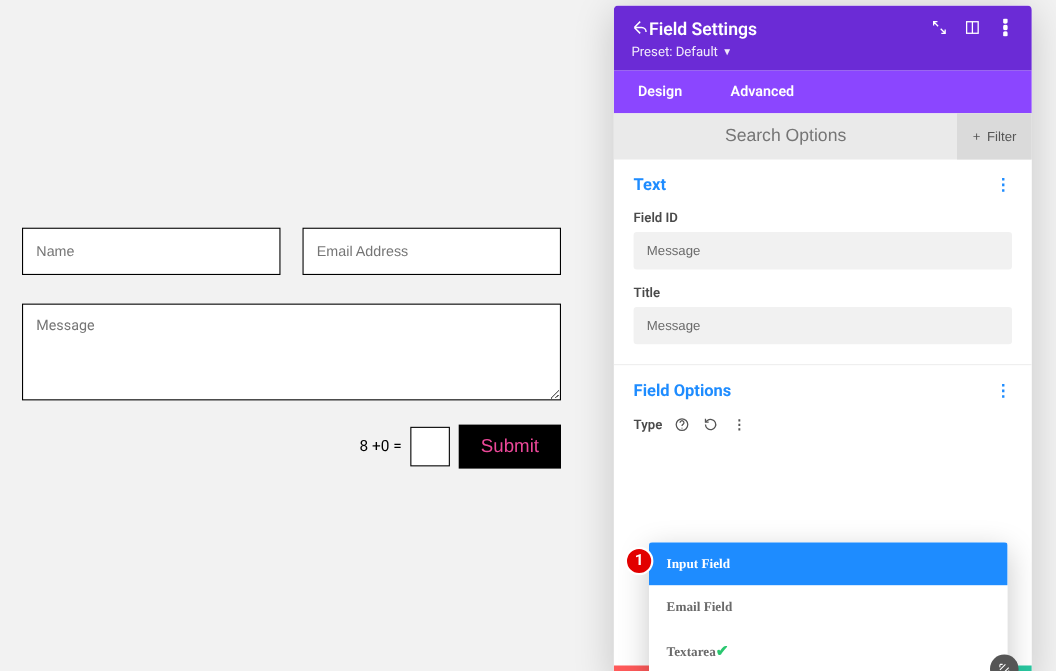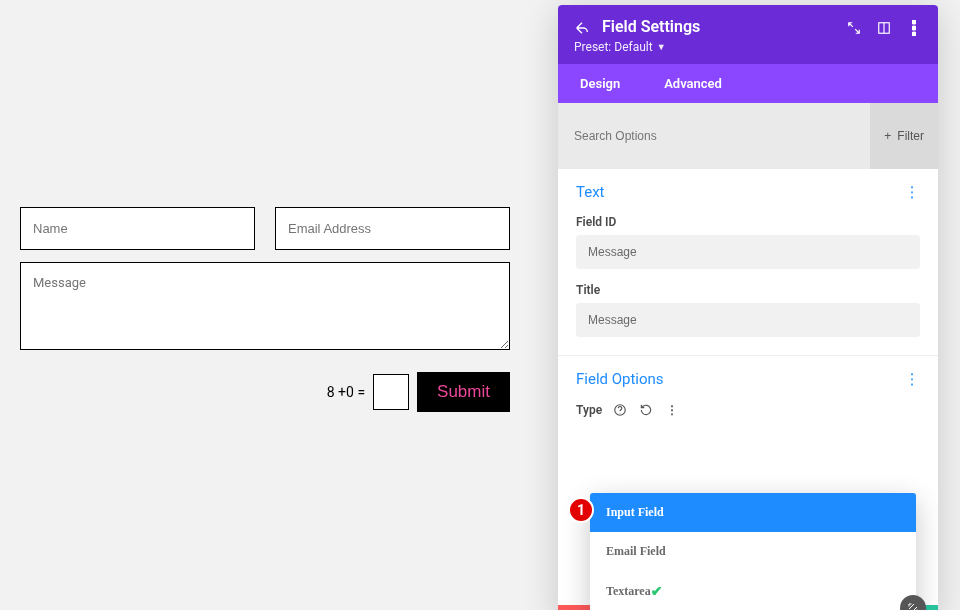--- a/index.html
+++ b/index.html
@@ -10,21 +10,21 @@
     position: relative;
     overflow: hidden;
   }
 
   
   .form-preview {
     position: absolute;
     left: 20px; top: 207px;
     width: 490px;
   }
-  .form-row { display: flex; gap: 20px; margin-bottom: 12px; }
+  .form-row { display: flex; gap: 20px; margin-bottom: 26px; }
   .form-input {
     flex: 1;
     border: 1px solid #000;
     background: #fff;
     padding: 13px 12px;
     font-size: 13px;
     color: #3b3b3b;
   }
   .form-textarea {
     width: 100%;
@@ -69,21 +69,21 @@
     font-size: 13px;
   }
 
   .panel-header {
     background: #6b2bd6;
     color: #fff;
     padding: 12px 16px 10px 16px;
     position: relative;
   }
   .panel-header-row1 {
-    display: flex; align-items: flex-end; gap: 12px;
+    display: flex; align-items: flex-start; gap: 0;
   }
   .hdr-icon {
     width: 16px; height: 16px;
     display: flex; align-items: center; justify-content: center;
     cursor: pointer;
   }
   .hdr-icon svg { stroke: #fff; fill: none; stroke-width: 2; }
   .panel-title { font-size: 16px; font-weight: 600; flex: 1; }
   .panel-header-icons-right {
     display: flex; gap: 14px; align-items: center;
@@ -112,44 +112,45 @@
 
   .search-row {
     display: flex;
     align-items: stretch;
     background: #eaeaea;
   }
   .search-field {
     flex: 1;
     border: none;
     background: transparent;
-    padding: 26px 16px;
-    font-size: 12px;
+    padding: 12px 16px;
+    font-size: 16px;
     color: #7a7a7a;
     outline: none;
+    text-align: center;
   }
   .filter-btn {
     background: #dadada;
     border: none;
     padding: 0 14px;
     font-size: 12px;
     color: #555;
     display: flex; align-items: center; gap: 6px;
     cursor: pointer;
   }
 
   .section {
     border-bottom: 1px solid #eee;
     padding: 14px 18px 18px 18px;
     position: relative;
   }
   .section-title {
     color: #1e8cff;
     font-size: 15px;
-    font-weight: 400;
+    font-weight: 700;
     margin-bottom: 14px;
     display: flex; justify-content: space-between; align-items: center;
   }
   .kebab {
     color: #1e8cff;
     cursor: pointer;
     width: 16px; text-align: center;
   }
   .field-label {
     font-size: 12px;

